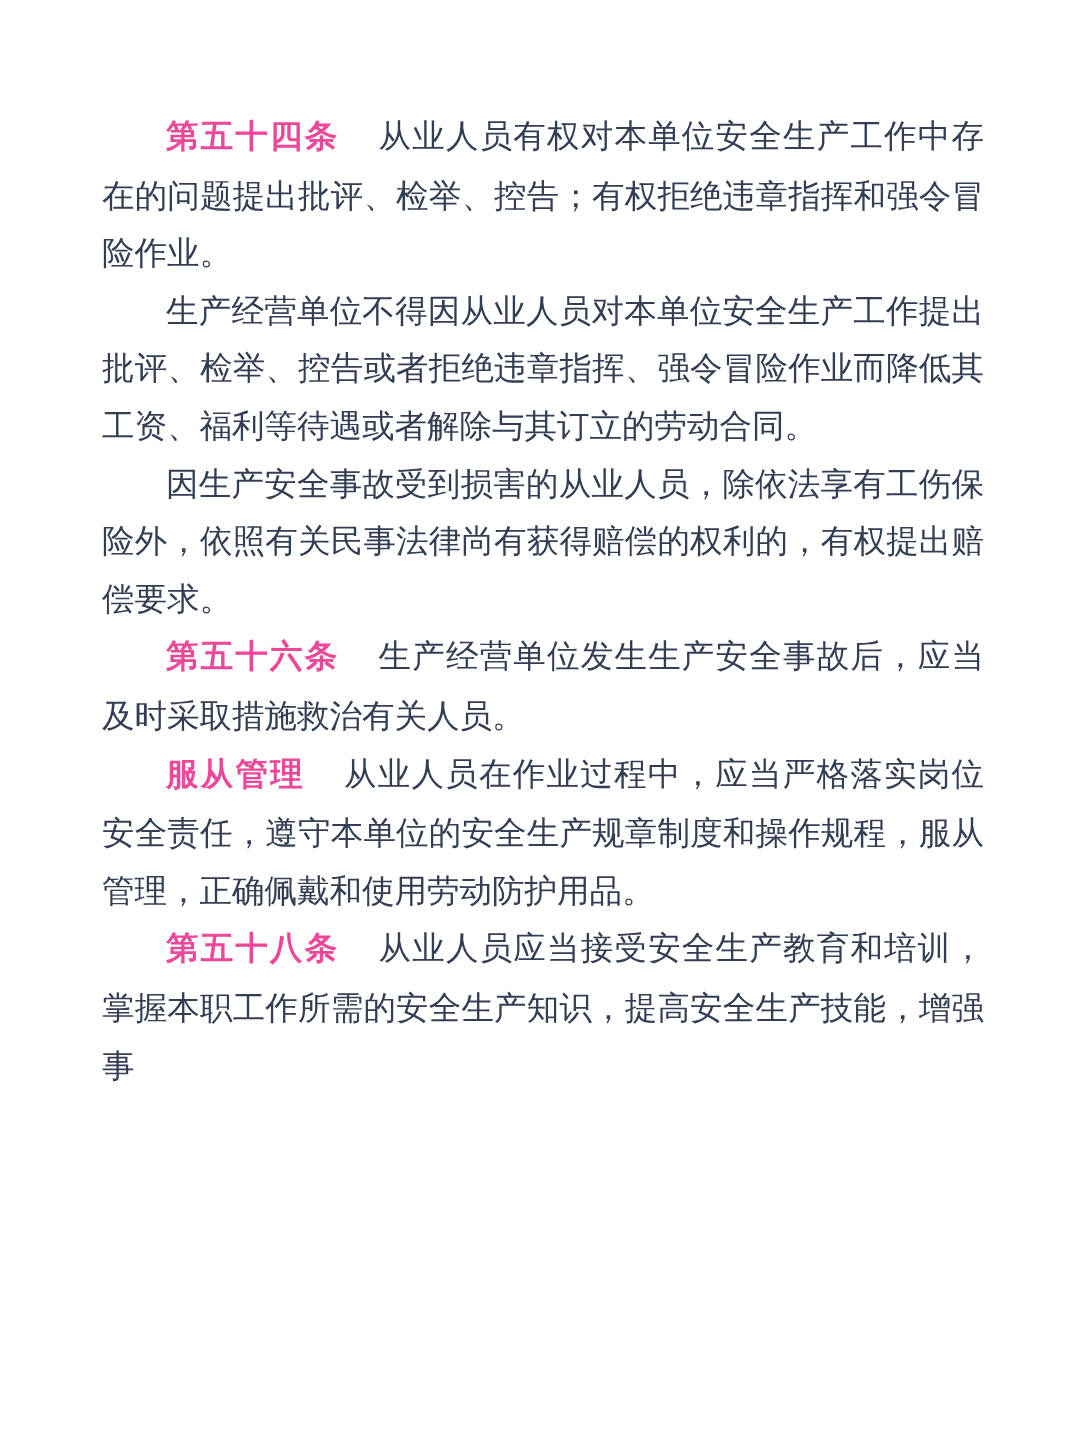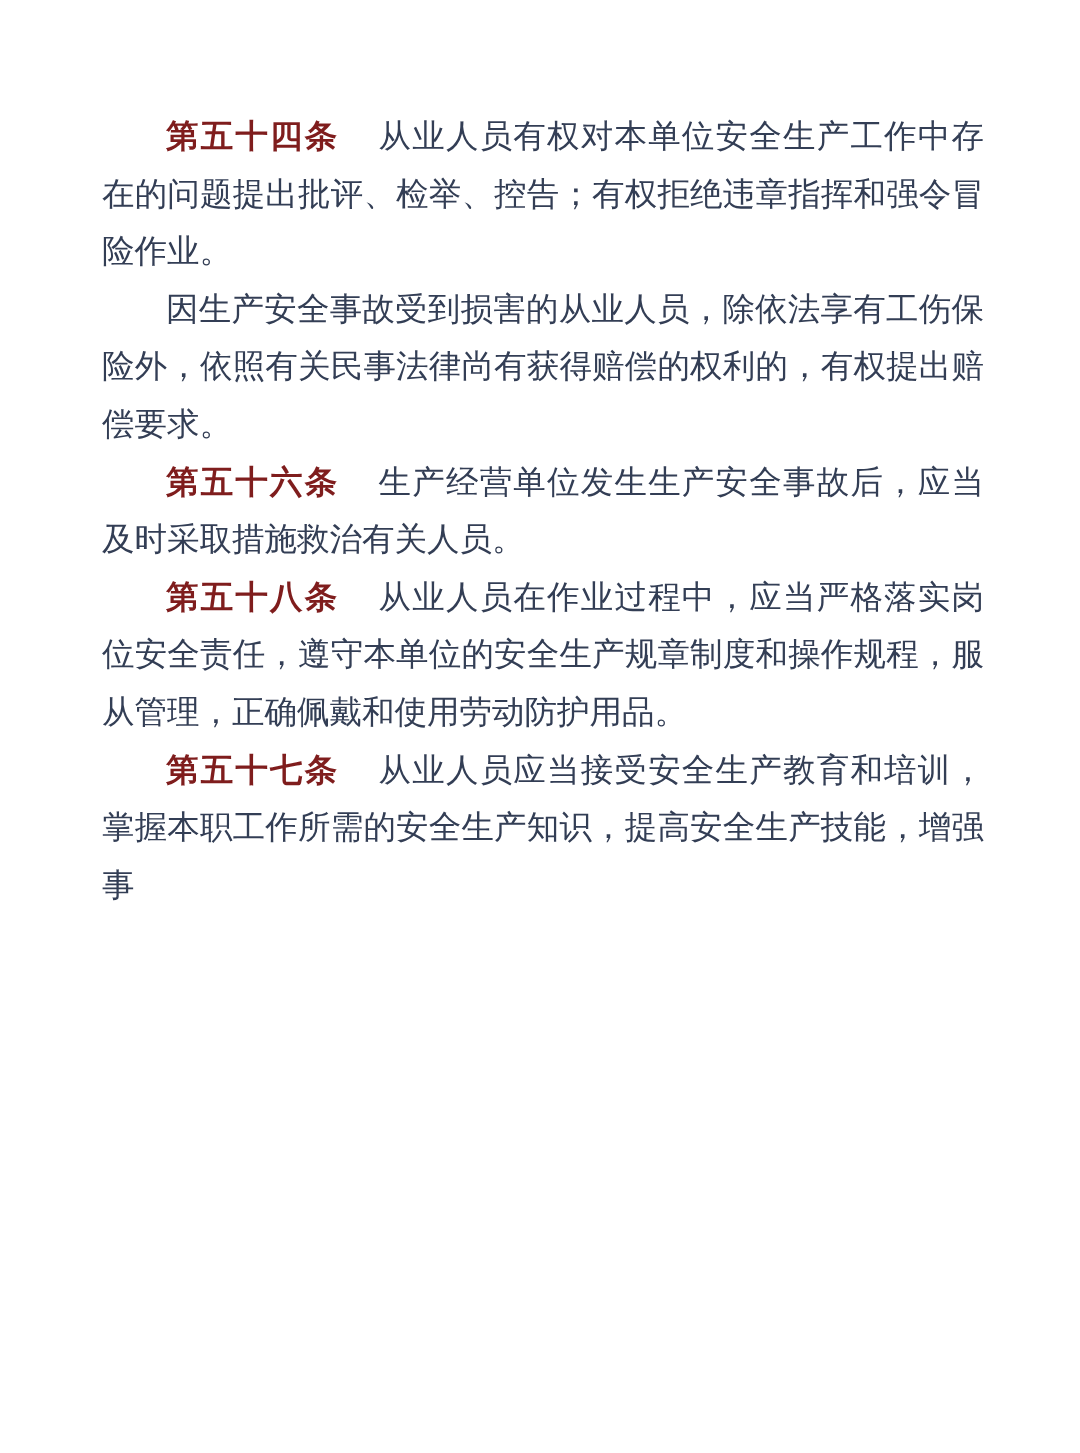--- a/index.html
+++ b/index.html
@@ -23,40 +23,41 @@
     margin: 0;
     font-family: "Liberation Serif", "DejaVu Serif", serif;
     font-size: 32.5px;
     line-height: 57.6px;
     color: #333e55;
     text-align: justify;
     text-indent: 64px;
     word-break: break-all;
   }
   .art-num {
-    font-family: Liberation Serif, serif;
+    font-family: Liberation Mono, monospace;
     font-weight: 700;
-    color: #7f1d1d;
+    color: #ec4899;
     margin-right: 1.2em;
     letter-spacing: 1px;
   }
 </style>
 </head>
 <body>
 
 <div class="page">
   <article class="law-text">
 
     <p class="para"><span class="art-num">第五十四条</span><span>从业人员有权对本单位安全生产工作中存在的问题提出批评、检举、控告；有权拒绝违章指挥和强令冒险作业。</span></p>
 
+    <p class="para">生产经营单位不得因从业人员对本单位安全生产工作提出批评、检举、控告或者拒绝违章指挥、强令冒险作业而降低其工资、福利等待遇或者解除与其订立的劳动合同。</p>
 
 
 
     <p class="para">因生产安全事故受到损害的从业人员，除依法享有工伤保险外，依照有关民事法律尚有获得赔偿的权利的，有权提出赔偿要求。</p>
 
     <p class="para"><span class="art-num">第五十六条</span><span>生产经营单位发生生产安全事故后，应当及时采取措施救治有关人员。</span></p>
 
-    <p class="para"><span class="art-num">第五十八条</span><span>从业人员在作业过程中，应当严格落实岗位安全责任，遵守本单位的安全生产规章制度和操作规程，服从管理，正确佩戴和使用劳动防护用品。</span></p>
+    <p class="para"><span class="art-num">服从管理</span><span>从业人员在作业过程中，应当严格落实岗位安全责任，遵守本单位的安全生产规章制度和操作规程，服从管理，正确佩戴和使用劳动防护用品。</span></p>
 
-    <p class="para"><span class="art-num">第五十七条</span><span>从业人员应当接受安全生产教育和培训，掌握本职工作所需的安全生产知识，提高安全生产技能，增强事</span></p>
+    <p class="para"><span class="art-num">第五十八条</span><span>从业人员应当接受安全生产教育和培训，掌握本职工作所需的安全生产知识，提高安全生产技能，增强事</span></p>
 
   </article>
 </div>
 
 </body></html>

